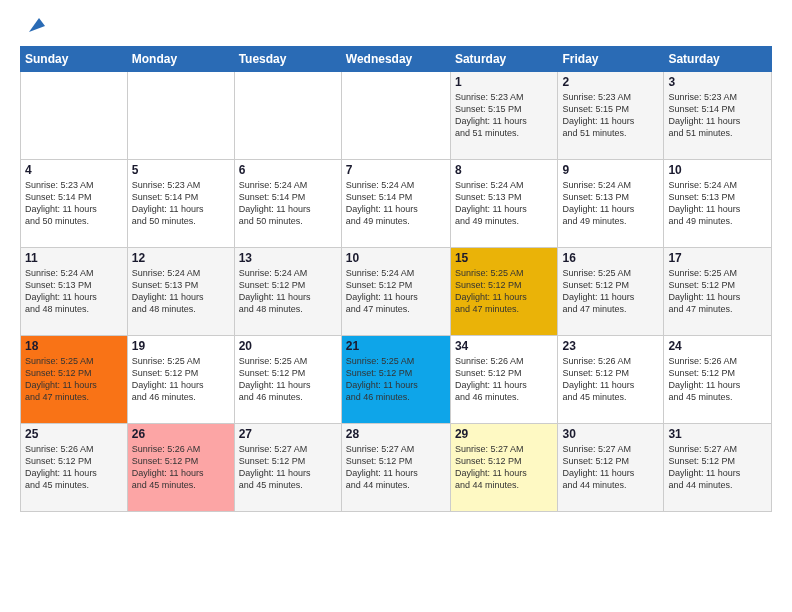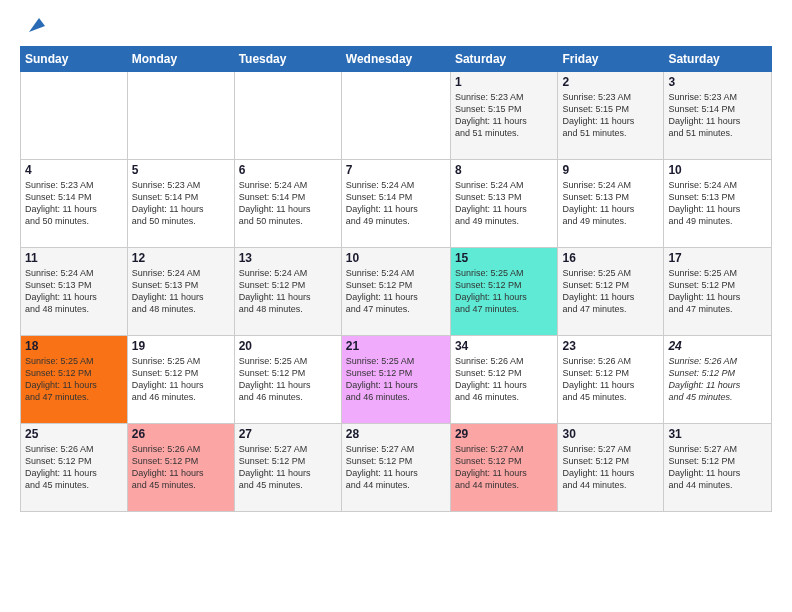--- a/index.html
+++ b/index.html
@@ -252,21 +252,21 @@
           </td>
           <td style="background: rgb(245, 245, 245);">
             <div class="cell-content">
               <div class="day-number">10</div>
               <div class="day-info" style="white-space: pre-line;">Sunrise: 5:24 AM
 Sunset: 5:12 PM
 Daylight: 11 hours
 and 47 minutes.</div>
             </div>
           </td>
-          <td style="background: #5eead4;">
+          <td style="background: #eab308;">
             <div class="cell-content">
               <div class="day-number">15</div>
               <div class="day-info" style="white-space: pre-line;">Sunrise: 5:25 AM
 Sunset: 5:12 PM
 Daylight: 11 hours
 and 47 minutes.</div>
             </div>
           </td>
           <td style="background: rgb(245, 245, 245);">
             <div class="cell-content">
@@ -308,21 +308,21 @@
           </td>
           <td style="background: rgb(255, 255, 255);">
             <div class="cell-content">
               <div class="day-number">20</div>
               <div class="day-info" style="white-space: pre-line;">Sunrise: 5:25 AM
 Sunset: 5:12 PM
 Daylight: 11 hours
 and 46 minutes.</div>
             </div>
           </td>
-          <td style="background: #f0abfc;">
+          <td style="background: #0ea5e9;">
             <div class="cell-content">
               <div class="day-number">21</div>
               <div class="day-info" style="white-space: pre-line;">Sunrise: 5:25 AM
 Sunset: 5:12 PM
 Daylight: 11 hours
 and 46 minutes.</div>
             </div>
           </td>
           <td style="background: rgb(255, 255, 255);">
             <div class="cell-content">
@@ -335,21 +335,21 @@
           </td>
           <td style="background: rgb(255, 255, 255);">
             <div class="cell-content">
               <div class="day-number">23</div>
               <div class="day-info" style="white-space: pre-line;">Sunrise: 5:26 AM
 Sunset: 5:12 PM
 Daylight: 11 hours
 and 45 minutes.</div>
             </div>
           </td>
-          <td style="background: rgb(255, 255, 255); font-style: italic;">
+          <td style="background: rgb(255, 255, 255);">
             <div class="cell-content">
               <div class="day-number">24</div>
               <div class="day-info" style="white-space: pre-line;">Sunrise: 5:26 AM
 Sunset: 5:12 PM
 Daylight: 11 hours
 and 45 minutes.</div>
             </div>
           </td>
         </tr>
         <tr>
@@ -382,21 +382,21 @@
           </td>
           <td style="background: rgb(245, 245, 245);">
             <div class="cell-content">
               <div class="day-number">28</div>
               <div class="day-info" style="white-space: pre-line;">Sunrise: 5:27 AM
 Sunset: 5:12 PM
 Daylight: 11 hours
 and 44 minutes.</div>
             </div>
           </td>
-          <td style="background: #fca5a5;">
+          <td style="background: #fef9c3;">
             <div class="cell-content">
               <div class="day-number">29</div>
               <div class="day-info" style="white-space: pre-line;">Sunrise: 5:27 AM
 Sunset: 5:12 PM
 Daylight: 11 hours
 and 44 minutes.</div>
             </div>
           </td>
           <td style="background: rgb(245, 245, 245);">
             <div class="cell-content">

